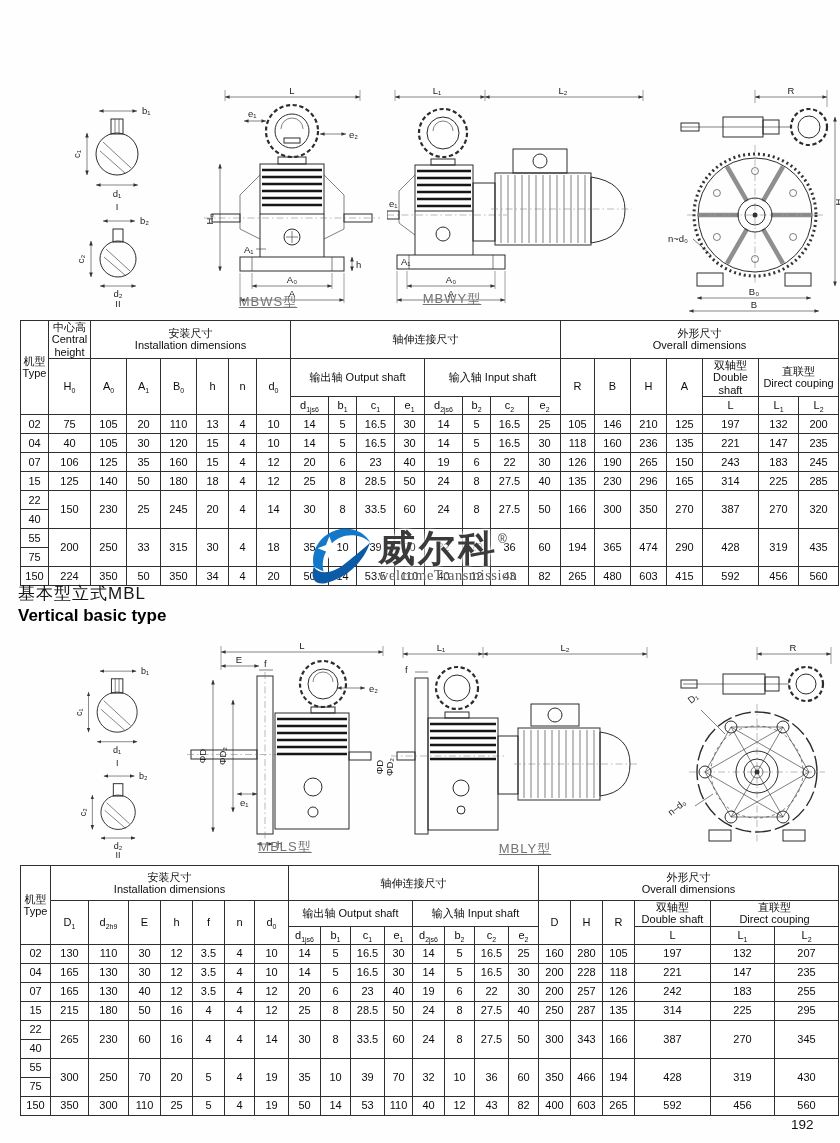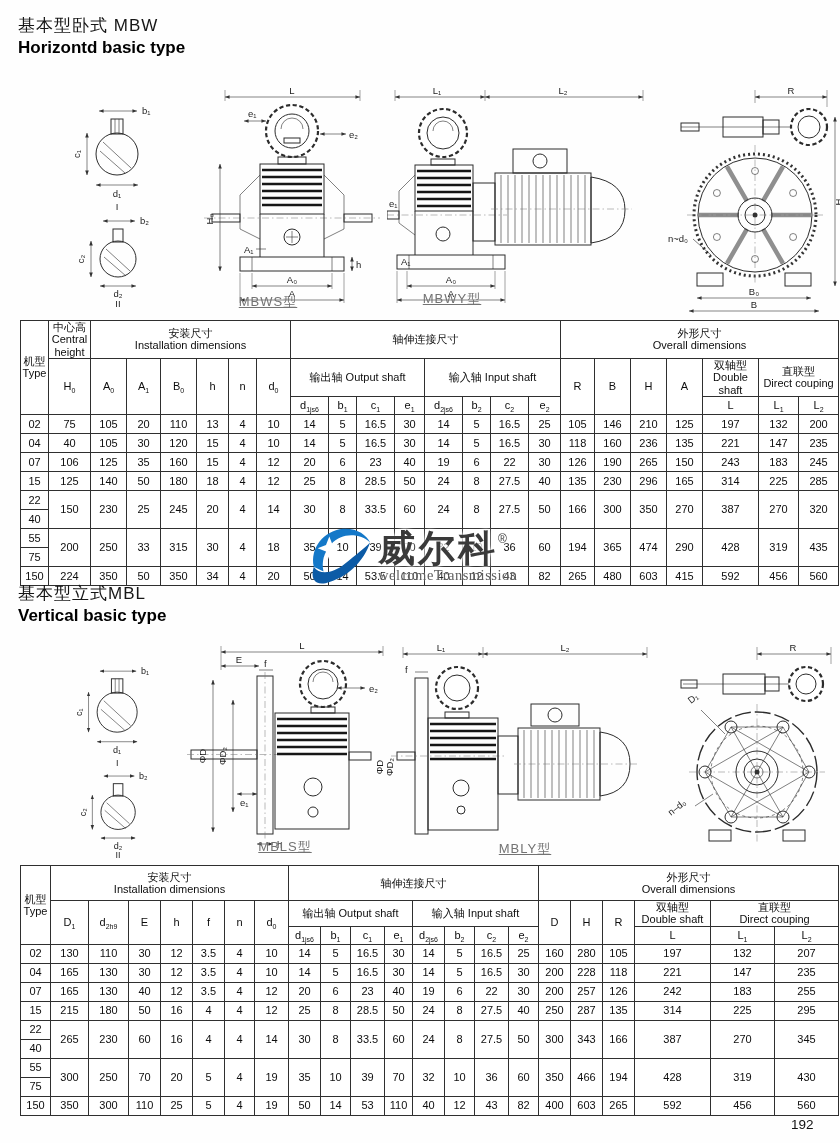--- a/index.html
+++ b/index.html
@@ -49,24 +49,20 @@
 <div class="page">
 
   <svg width="0" height="0" style="position:absolute">
     <defs>
       <marker id="arr" viewBox="0 0 10 10" refX="9.5" refY="5" markerWidth="8" markerHeight="8" orient="auto-start-reverse">
         <path d="M0,1.2 L10,5 L0,8.8 z" fill="#333"></path>
       </marker>
     </defs>
   </svg>
 
-  <div class="abs sec-title" style="left:18px;top:14px;">
-    <div class="cn">基本型卧式 MBW</div>
-    <div class="en">Horizontd basic type</div>
-  </div>
 
   <div class="abs" style="left:15px;top:85px;width:815px;height:232px;">
 
     <svg class="dw" style="left:30px;top:8px" width="150" height="215" viewBox="0 0 150 215">
       <line class="dim" x1="54" y1="18" x2="92" y2="18"></line>
         <text x="97" y="21">b₁</text>
       <rect class="ol" x="66" y="26" width="12" height="15"></rect>
         <line class="thin" x1="70" y1="26" x2="70" y2="41"></line>
         <line class="thin" x1="74" y1="26" x2="74" y2="41"></line>
       <circle class="ol" cx="72" cy="61" r="21"></circle>

